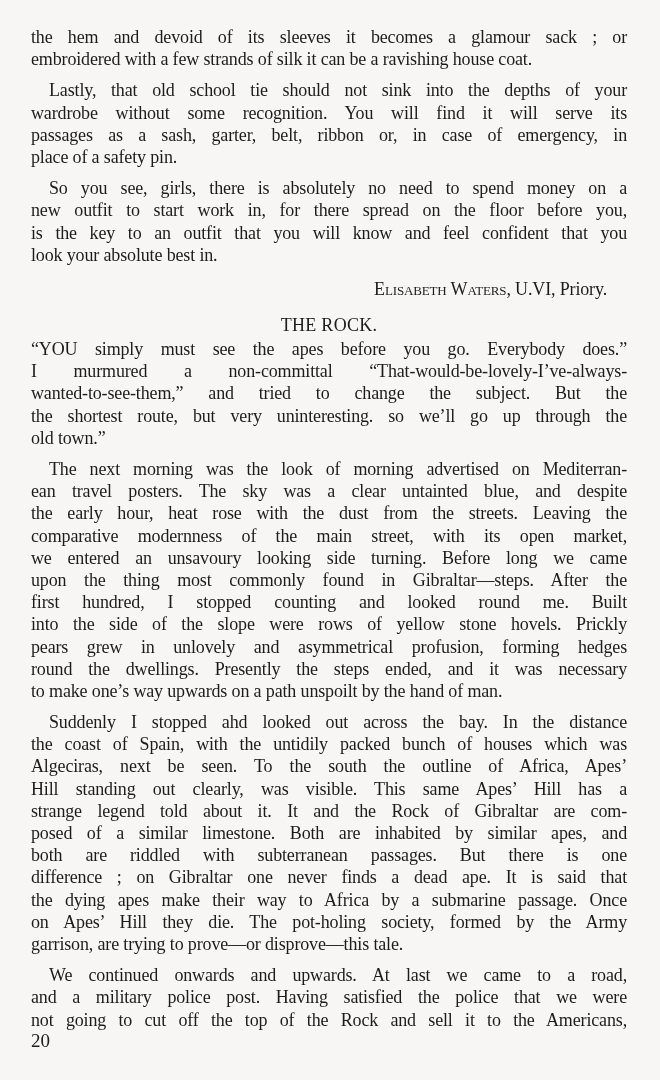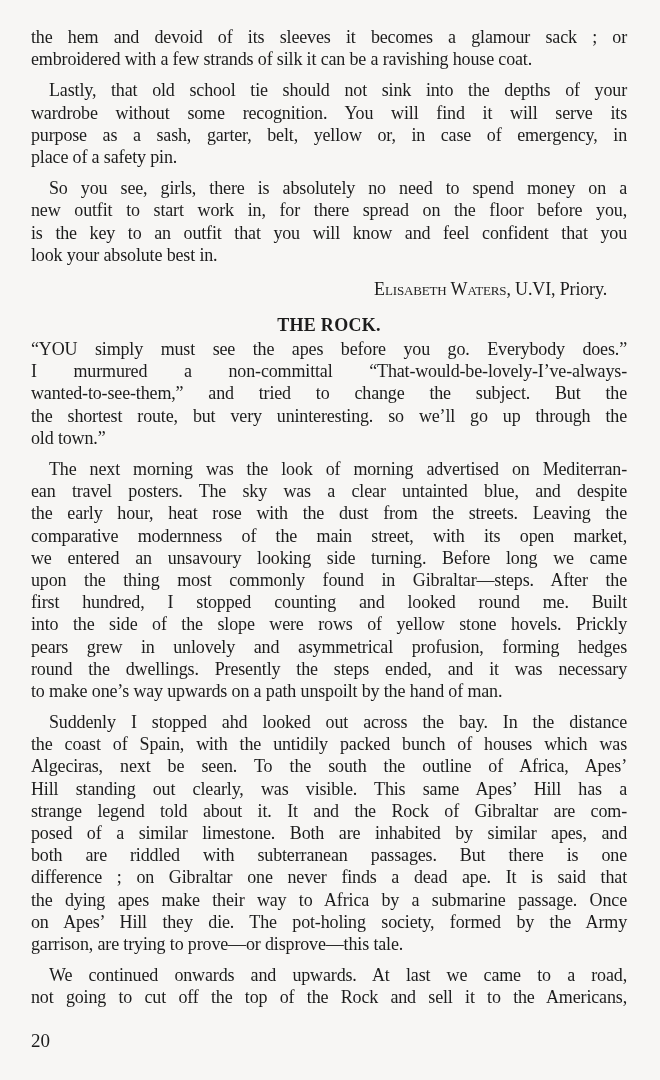--- a/index.html
+++ b/index.html
@@ -23,21 +23,21 @@
     .line.indent { padding-left: 18px; }
     .gap { height: 9px; }
     .sig {
       text-align: right; text-align-last: right;
       padding-right: 20px;
       margin-top: 12px;
     }
     .sc { font-variant: small-caps; }
     .title {
       text-align: left; text-align-last: center;
-      font-weight: bold; font-size: 18px;
+      font-weight: normal; font-size: 18px;
       height: 26px; line-height: 26px;
       letter-spacing: 0.3px;
       margin-top: 12px;
     }
     .folio {
       position: absolute; left: 31px; top: 1030px;
       font-size: 19px;
     }
   </style>
 </head>
@@ -48,21 +48,21 @@
 
     <div>
       <div>
         <div class="line">the hem and devoid of its sleeves it becomes a glamour sack ; or</div>
         <div class="line last">embroidered with a few strands of silk it can be a ravishing house coat.</div>
       </div>
       <div class="gap"></div>
       <div>
         <div class="line indent">Lastly, that old school tie should not sink into the depths of your</div>
         <div class="line">wardrobe without some recognition.  You will find it will serve its</div>
-        <div class="line">purpose as a sash, garter, belt, yellow or, in case of emergency, in</div>
+        <div class="line">passages as a sash, garter, belt, ribbon or, in case of emergency, in</div>
         <div class="line last">place of a safety pin.</div>
       </div>
       <div class="gap"></div>
       <div>
         <div class="line indent">So you see, girls, there is absolutely no need to spend money on a</div>
         <div class="line">new outfit to start work in, for there spread on the floor before you,</div>
         <div class="line">is the key to an outfit that you will know and feel confident that you</div>
         <div class="line last">look your absolute best in.</div>
       </div>
       <div class="line sig"><span class="sc">Elisabeth Waters</span>, <span>U.VI</span>, <span>Priory.</span></div>
@@ -102,19 +102,20 @@
         <div class="line">posed of a similar limestone.  Both are inhabited by similar apes, and</div>
         <div class="line">both are riddled with subterranean passages.  But there is one</div>
         <div class="line">difference ; on Gibraltar one never finds a dead ape.  It is said that</div>
         <div class="line">the dying apes make their way to Africa by a submarine passage.  Once</div>
         <div class="line">on Apes’ Hill they die.  The pot-holing society, formed by the Army</div>
         <div class="line last">garrison, are trying to prove—or disprove—this tale.</div>
       </div>
       <div class="gap"></div>
       <div>
         <div class="line indent">We continued onwards and upwards.  At last we came to a road,</div>
+        <div class="line">and a military police post.  Having satisfied the police that we were</div>
         <div class="line">not going to cut off the top of the Rock and sell it to the Americans,</div>
       </div>
     </div>
   </div>
 
   <div class="folio">20</div>
 </div>
 
 </body></html>

